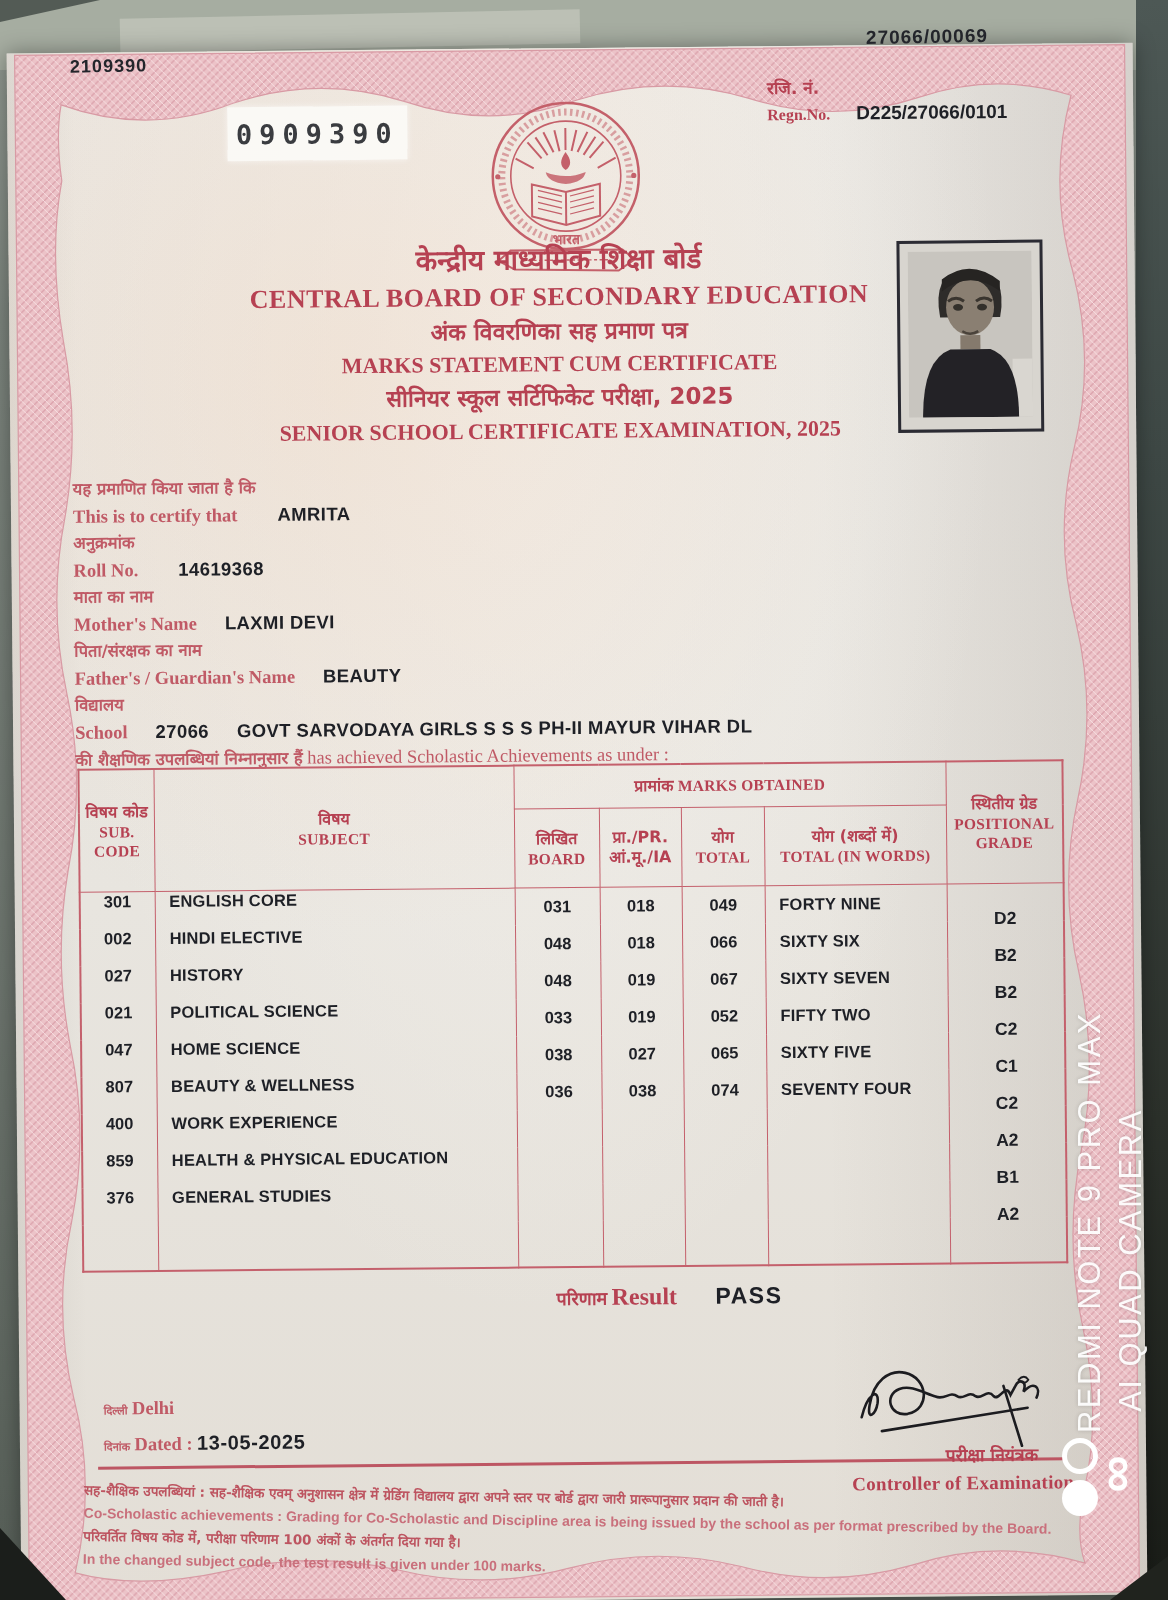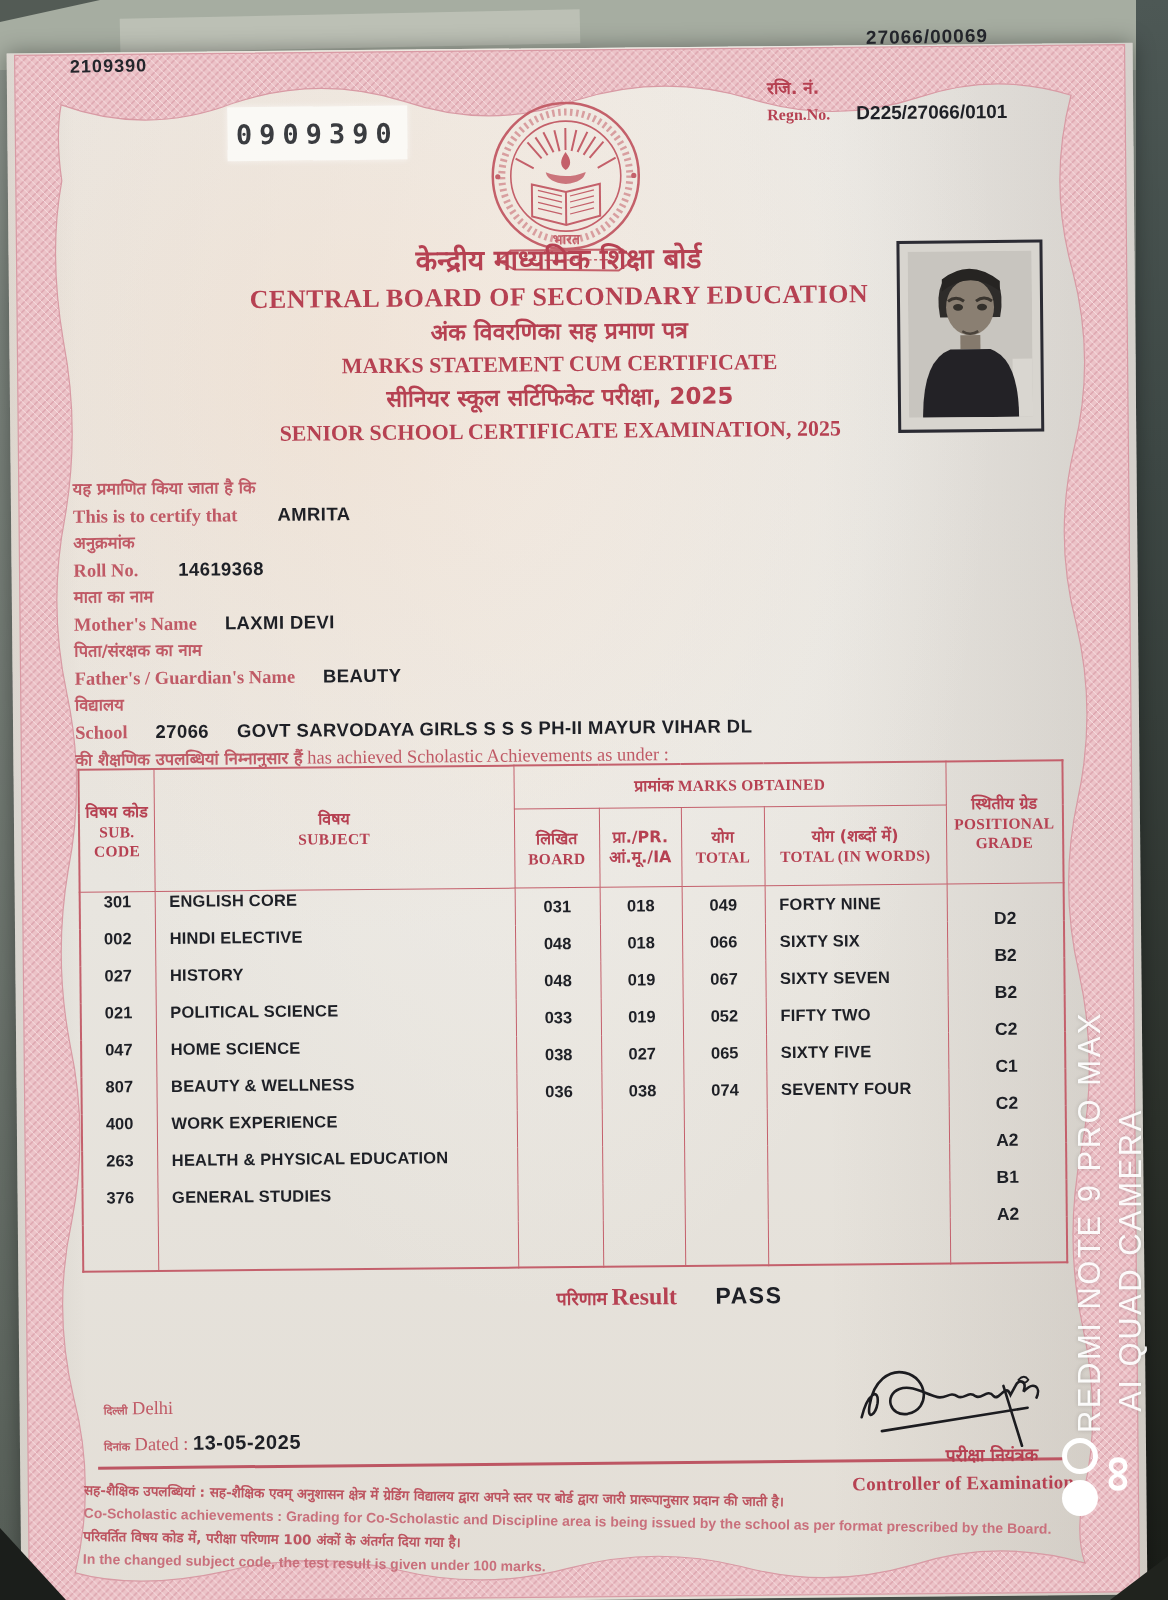--- a/index.html
+++ b/index.html
@@ -85,21 +85,21 @@
   .c-words{padding-left:14px!important;font-size:16.5px;transform:translateY(9px);letter-spacing:.2px;}
   .c-grade{text-align:center;font-size:17.5px;transform:translateY(24px);}
 
   .result{left:538px;top:1236px;white-space:nowrap;}
   .result .hi{font-size:18px;font-weight:bold;}
   .result .lab{font-size:24px;font-weight:bold;}
   .result .val{font-size:23px;letter-spacing:1.5px;margin-left:34px;}
 
   .place{left:84px;top:1340px;line-height:33px;white-space:nowrap;}
   .place .hi{font-size:11px;font-weight:bold;}
-  .place .lab{font-size:18.5px;font-weight:normal;}
+  .place .lab{font-size:18.5px;font-weight:bold;}
   .place .val{font-size:20px;letter-spacing:.6px;}
   .rule{left:78px;top:1414px;width:968px;height:2.6px;background:#bd5663;}
 
   .notes{left:64px;top:1426px;width:1000px;transform:rotate(1.5deg);transform-origin:0 0;line-height:23px;}
   .n-hi{font-size:13.5px;color:#bd5460;font-weight:bold;}
   .n-en{font-size:14px;color:#c9707c;font-weight:bold;}
 
   .sign{left:828px;top:1306px;}
   .sign-titles{left:748px;top:1398px;width:306px;text-align:right;line-height:27px;}
   .sign-titles .hi{font-size:17.5px;font-weight:bold;padding-right:36px;}
@@ -324,21 +324,21 @@
       <tr>
           <td class="typed c-code">400</td>
           <td class="typed c-sub">WORK EXPERIENCE</td>
           <td class="typed c-num"></td>
           <td class="typed c-num"></td>
           <td class="typed c-num"></td>
           <td class="typed c-words"></td>
           <td class="typed c-grade">A2</td>
         </tr>
       <tr>
-          <td class="typed c-code">263</td>
+          <td class="typed c-code">859</td>
           <td class="typed c-sub">HEALTH &amp; PHYSICAL EDUCATION</td>
           <td class="typed c-num"></td>
           <td class="typed c-num"></td>
           <td class="typed c-num"></td>
           <td class="typed c-words"></td>
           <td class="typed c-grade">B1</td>
         </tr>
       <tr>
           <td class="typed c-code">376</td>
           <td class="typed c-sub">GENERAL STUDIES</td>

